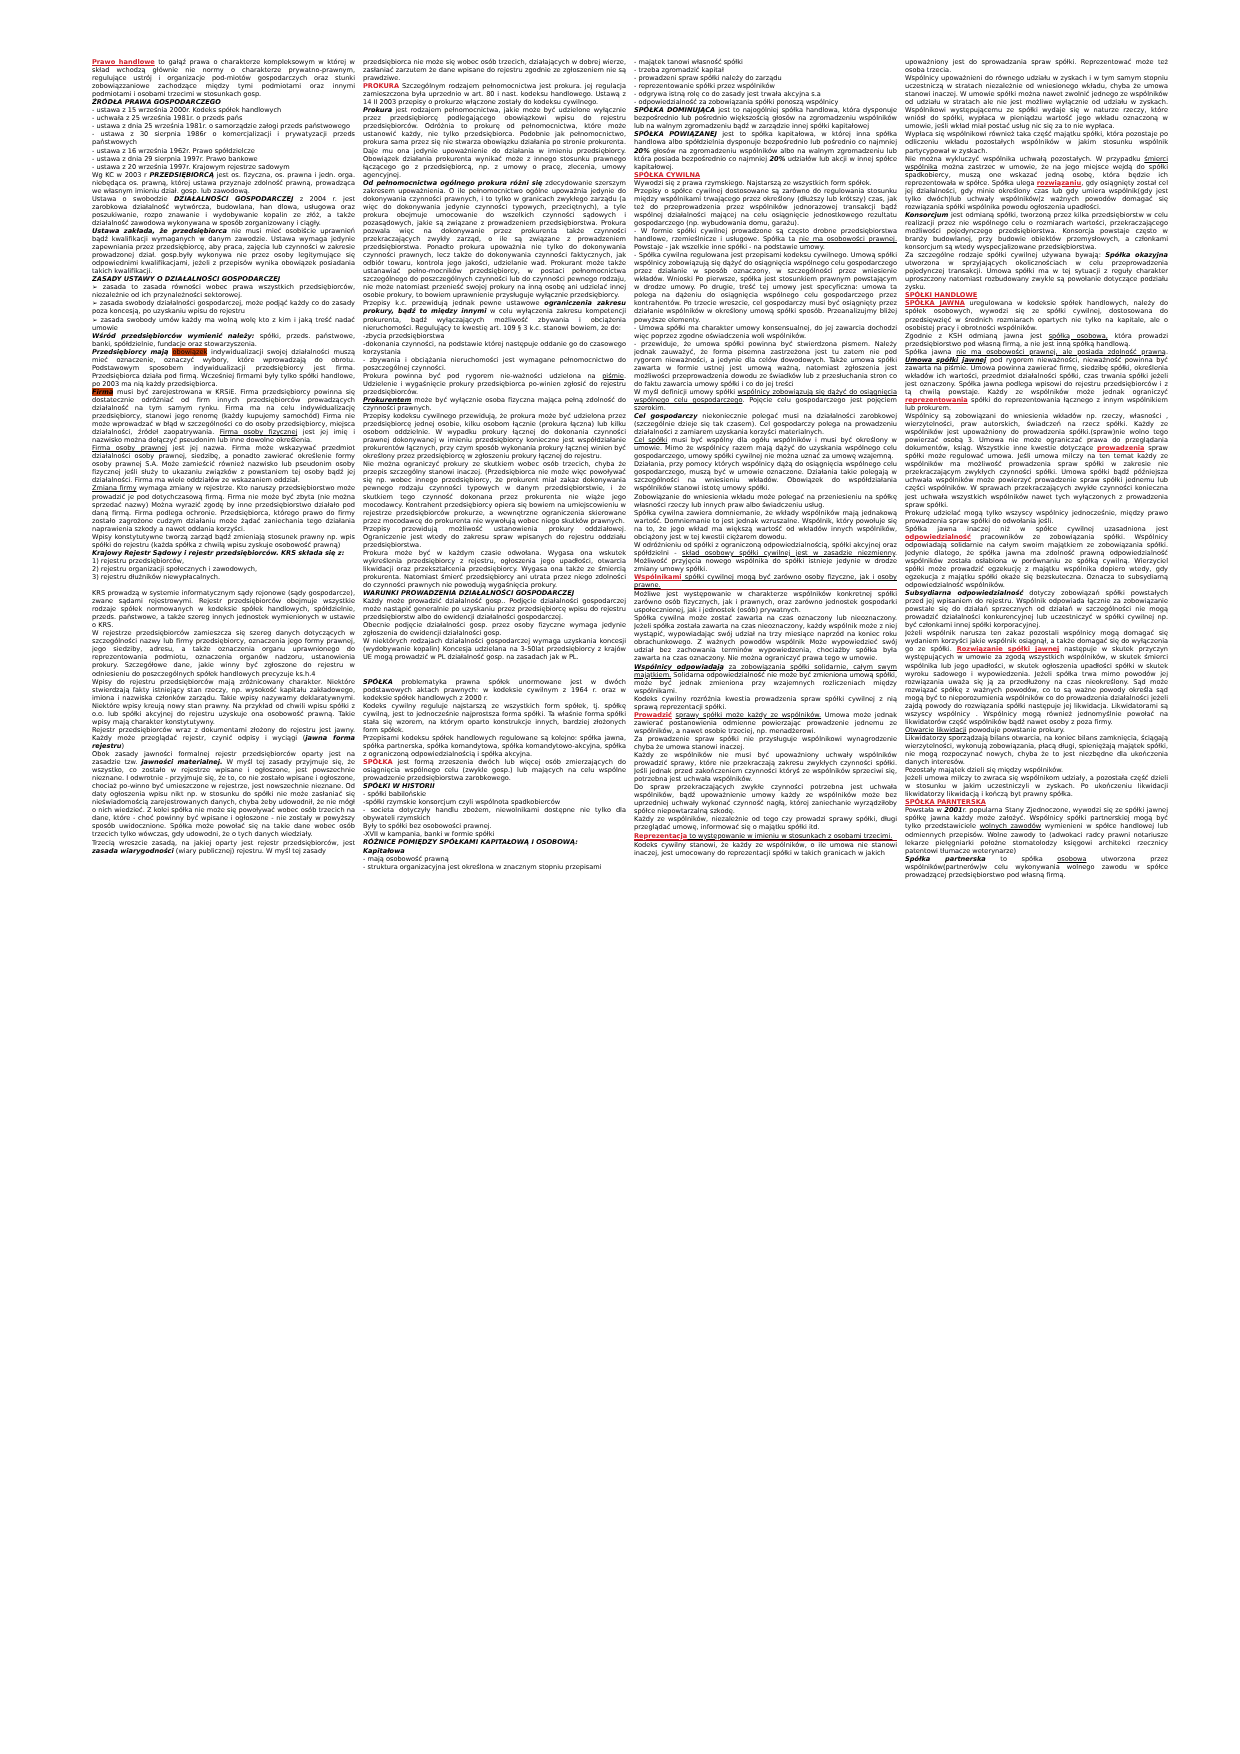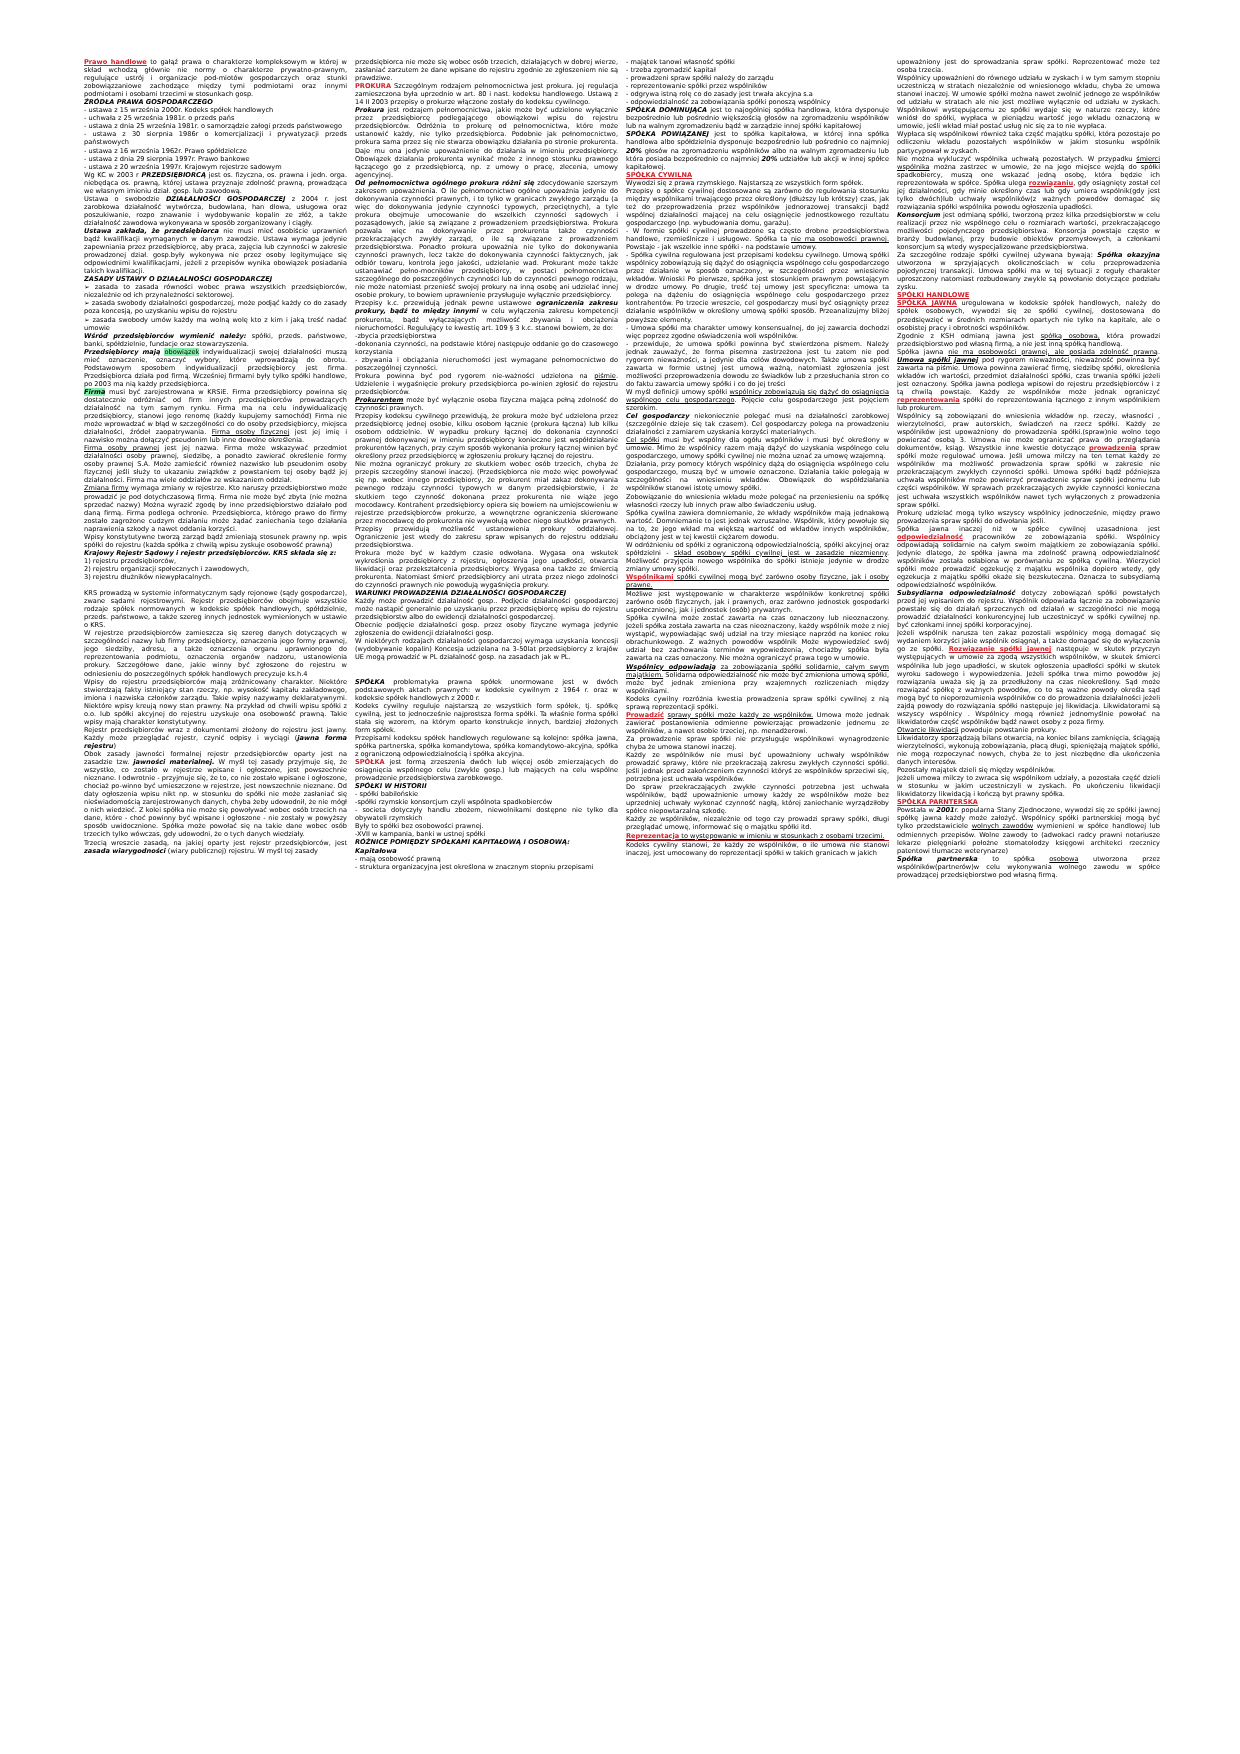--- a/index.html
+++ b/index.html
@@ -1,26 +1,26 @@
 <!DOCTYPE html>
 <html><head>
 <meta charset="utf-8">
 <style>
   html, body { margin:0; padding:0; background:#ffffff; }
   body { width:1240px; height:1754px; position:relative; overflow:hidden;
          font-family:"DejaVu Sans", sans-serif; color:#000; }
-  .page { position:absolute; left:84px; top:58px; width:1074px; height:1640px;
+  .page { position:absolute; left:92px; top:58px; width:1074px; height:1640px;
           display:grid; grid-template-columns: 263px 263px 263px 263px; column-gap:8px;gap:8px; }
   .col { font-size:6.6px; line-height:8.05px; text-align:justify; overflow:hidden; }
   .col p { margin:0; }
   .b { font-weight:bold;font-style:italic; }
   .u { text-decoration:underline; }
   .red { color:#d0202a; font-weight:bold; }
   .redu { color:#d0202a; font-weight:bold; text-decoration:underline; }
-  .hl { background:#86efac; }
+  .hl { background:#c2410c; }
   .spacer { height:8px; }
   .rule { border-bottom:1.5px solid #b0101a; }
 </style>
 </head>
 <body>
 
 <div class="page">
   <div class="col">
       <p><span class="redu">Prawo handlowe</span><span> to gałąź prawa o charakterze kompleksowym w której w skład wchodzą głównie nie normy o charakterze prywatno-prawnym, regulujące ustrój i organizacje pod-miotów gospodarczych oraz stunki zobowiązzaniowe zachodzące między tymi podmiotami oraz  innymi podmiotami i osobami trzecimi w stosunkach gosp.</span></p>
       <p><span class="b">ŹRÓDŁA PRAWA GOSPODARCZEGO</span></p>
@@ -79,21 +79,21 @@
       <div class="spacer"></div>
       <p><span class="b">SPÓŁKA</span><span>  problematyka prawna spółek unormowane jest w dwóch podstawowych aktach prawnych: w kodeksie cywilnym z 1964 r. oraz w kodeksie spółek handlowych z 2000 r.</span></p>
       <p><span>Kodeks cywilny reguluje najstarszą ze wszystkich form spółek, tj. spółkę cywilną, jest to jednocześnie najprostsza forma spółki. Ta właśnie forma spółki stała się wzorem, na którym oparto konstrukcje innych, bardziej złożonych form spółek.</span></p>
       <p><span>Przepisami kodeksu spółek handlowych regulowane są kolejno: spółka jawna, spółka partnerska, spółka komandytowa, spółka komandytowo-akcyjna, spółka z ograniczoną odpowiedzialnością i spółka akcyjna.</span></p>
       <p><span class="red">SPÓŁKA</span><span> jest formą zrzeszenia dwóch lub więcej osób zmierzających do osiągnięcia wspólnego celu (zwykle gosp.) lub mających na celu wspólne prowadzenie przedsiębiorstwa zarobkowego.</span></p>
       <p><span class="b">SPÓŁKI W HISTORII</span></p>
       <p><span>- spółki babilońskie</span></p>
       <p><span>-spółki rzymskie konsorcjum czyli wspólnota spadkobierców</span></p>
       <p><span>- societa dotyczyły handlu zbożem, niewolnikami dostępne nie tylko dla obywateli rzymskich</span></p>
       <p><span>Były to spółki bez osobowości prawnej.</span></p>
-      <p><span>-XVII w kampania, banki w ustnej spółki</span></p>
+      <p><span>-XVII w kampania, banki w formie spółki</span></p>
       <p><span class="b">RÓŻNICE POMIĘDZY SPÓŁKAMI KAPITAŁOWĄ I OSOBOWĄ:</span></p>
       <p><span class="b">Kapitałowa</span></p>
       <p><span>- mają osobowość prawną</span></p>
       <p><span>- struktura organizacyjna jest określona w znacznym stopniu przepisami</span></p>
     </div>
   <div class="col">
       <p><span>- majątek tanowi własność spółki</span></p>
       <p><span>- trzeba zgromadzić kapitał</span></p>
       <p><span>- prowadzeni spraw spółki należy do zarządu</span></p>
       <p><span>- reprezentowanie spółki przez wspólników</span></p>

